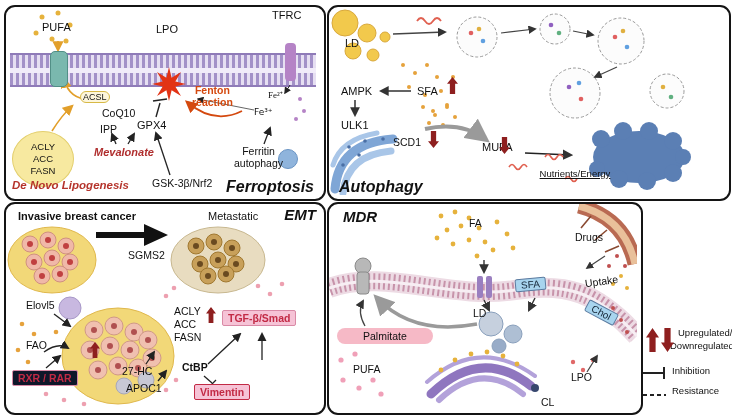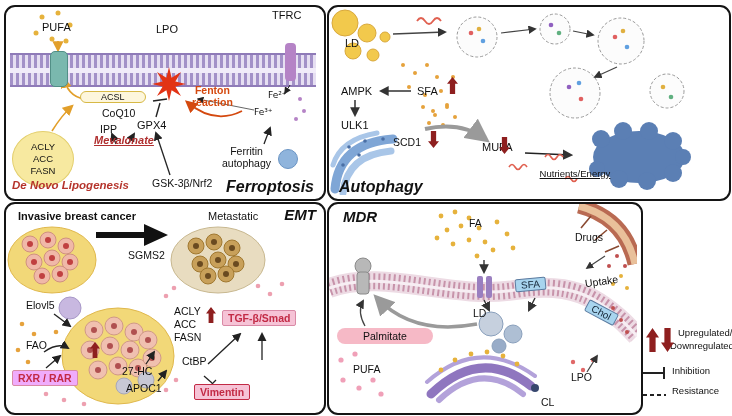--- a/index.html
+++ b/index.html
@@ -16,21 +16,21 @@
   .mem{position:absolute;z-index:1;background:repeating-linear-gradient(90deg,#a391c8 0 3px,#e6dff2 3px 6px);
        border-top:2px solid #8f7bb8;border-bottom:2px solid #8f7bb8;}
   .mem::after{content:"";position:absolute;left:0;right:0;top:50%;height:5px;margin-top:-2.5px;background:#f1ecf9;}
   .chan{position:absolute;z-index:2;background:#7ab8ae;border:1px solid #528f86;border-radius:5px;}
   .tfrc{position:absolute;z-index:2;background:#b583c6;border-radius:4px;}
   .star8{position:absolute;z-index:2;background:#e23315;
     clip-path:polygon(100% 50%,68.5% 57.7%,85.4% 85.4%,57.7% 68.5%,50% 100%,42.3% 68.5%,14.6% 85.4%,31.5% 57.7%,0% 50%,31.5% 42.3%,14.6% 14.6%,42.3% 31.5%,50% 0%,57.7% 31.5%,85.4% 14.6%,68.5% 42.3%);}
   .oval{position:absolute;z-index:3;background:#f7e9a0;border:1px solid #e3cf6e;border-radius:50%;
         display:flex;flex-direction:column;align-items:center;justify-content:center;font-size:9.5px;line-height:1.25;}
   .acsl{position:absolute;z-index:3;border:1.5px solid #d7b946;border-radius:10px;background:#fdf6dc;
-        padding:0 20px;font-size:9px;}
+        padding:0 2px;font-size:9px;}
   .bluedot{position:absolute;z-index:2;border-radius:50%;background:#8fb4dc;border:1px solid #6a94c4;}
   .blockarrow{position:absolute;z-index:4;background:#8e1f1f;
     clip-path:polygon(50% 0%,100% 40%,74% 40%,74% 100%,26% 100%,26% 40%,0% 40%);}
   .down{transform:rotate(180deg);}
   .pinkbox{position:absolute;z-index:4;background:#f6c3d6;border:1px solid #d98aa6;border-radius:2px;
            color:#c22a45;font-weight:bold;font-size:10.5px;padding:1px 5px;white-space:nowrap;}
   .bluebox{position:absolute;z-index:4;background:#a8d4ee;border:1px solid #5a7ba0;border-radius:2px;
            color:#123;font-size:10px;padding:0 5px;white-space:nowrap;}
   .pinkoval{position:absolute;z-index:4;background:#f6b9c6;border-radius:12px;padding:2px 26px;font-size:10.5px;white-space:nowrap;}
   .legend{position:absolute;z-index:5;}
@@ -86,35 +86,35 @@
         </g>
     </svg>
 
     <span class="lb big" style="left:36px;top:14px;">PUFA</span>
     <span class="lb big" style="left:150px;top:16px;">LPO</span>
     <span class="lb big" style="left:266px;top:2px;">TFRC</span>
     <div class="lb" style="left:186px;top:78px;color:#d4490f;font-weight:bold;text-align:center;">
       <span style="display:block;">Fenton</span>
       <span style="display:block;">reaction</span>
     </div>
-    <span class="lb dvs" style="left:262px;top:84px;font-size:9px;">Fe²⁺</span>
+    <span class="lb dvs" style="left:262px;top:84px;font-size:9px;font-family:Liberation Serif, serif;">Fe²⁺</span>
     <span class="lb dvs" style="left:248px;top:101px;font-size:9px;">Fe³⁺</span>
     <span class="acsl" style="left:74px;top:84px;">ACSL</span>
     <span class="lb" style="left:96px;top:101px;">CoQ10</span>
     <span class="lb" style="left:94px;top:117px;">IPP</span>
     <span class="lb big" style="left:131px;top:112px;">GPX4</span>
-    <span class="lb redlb ital big" style="left:88px;top:127px;color:#b02f2f;text-decoration:underline;">Mevalonate</span>
+    <span class="lb redlb ital big" style="left:88px;top:139px;color:#b02f2f;">Mevalonate</span>
     <div class="oval" style="left:6px;top:124px;width:60px;height:54px;">
       <span>ACLY</span>
       <span>ACC</span>
       <span>FASN</span>
     </div>
     <span class="lb redlb ital" style="left:6px;top:172px;font-size:11.5px;">De Novo Lipogenesis</span>
     <span class="lb" style="left:146px;top:171px;">GSK-3β/Nrf2</span>
-    <div class="lb" style="left:216px;top:139px;text-align:center;">
+    <div class="lb" style="left:228px;top:139px;text-align:center;">
       <span style="display:block;">Ferritin</span>
       <span style="display:block;">autophagy</span>
     </div>
     <span class="title" style="right:10px;bottom:3px;">Ferroptosis</span>
   </div>
 
   <div class="panel" style="left:327px;top:5px;width:400px;height:192px;">
     <svg class="layer" width="396" height="188" viewBox="0 0 396 188">
       <defs>
         <marker id="m2b" markerWidth="7" markerHeight="7" refX="5.5" refY="3.5" orient="auto">
@@ -353,24 +353,24 @@
     <span class="title" style="right:8px;top:2px;font-size:15px;">EMT</span>
     <span class="lb" style="left:122px;top:46px;">SGMS2</span>
     <span class="lb" style="left:20px;top:96px;">Elovl5</span>
     <span class="lb" style="left:168px;top:102px;">ACLY</span>
     <span class="lb" style="left:168px;top:115px;">ACC</span>
     <span class="lb" style="left:168px;top:128px;">FASN</span>
     <div class="blockarrow" style="left:200px;top:103px;width:10px;height:16px;"></div>
     <span class="pinkbox" style="left:216px;top:106px;">TGF-β/Smad</span>
     <span class="lb" style="left:20px;top:136px;">FAO</span>
     <div class="blockarrow" style="left:84px;top:138px;width:10px;height:16px;"></div>
-    <span class="pinkbox" style="left:6px;top:166px;background:#f0abfc;">RXR / RAR</span>
+    <span class="pinkbox" style="left:6px;top:166px;background:#0f172a;">RXR / RAR</span>
     <span class="lb" style="left:116px;top:162px;">27-HC</span>
     <span class="lb" style="left:120px;top:179px;">APOC1</span>
-    <span class="lb" style="left:176px;top:152px;">CtBP</span>
+    <span class="lb" style="left:176px;top:158px;font-weight:bold;">CtBP</span>
     <span class="pinkbox" style="left:188px;top:180px;border-color:#c22a45;">Vimentin</span>
   </div>
 
   <div class="panel" style="left:327px;top:202px;width:312px;height:209px;">
     <svg class="layer" width="308" height="205" viewBox="0 0 308 205">
       <defs>
         <marker id="m4b" markerWidth="7" markerHeight="7" refX="5.5" refY="3.5" orient="auto">
             <path d="M0,0L7,3.5L0,7Z" fill="#333"></path>
           </marker>
         <marker id="m4g" markerWidth="6" markerHeight="6" refX="4.5" refY="3" orient="auto">

